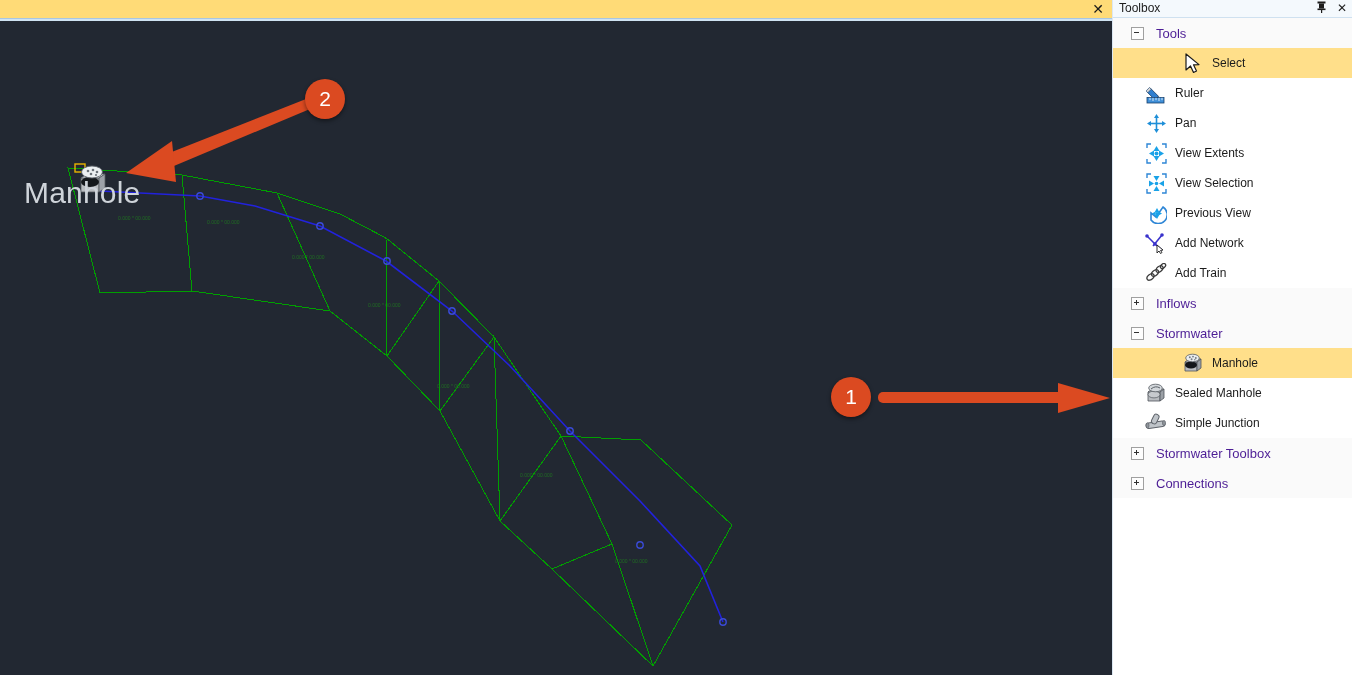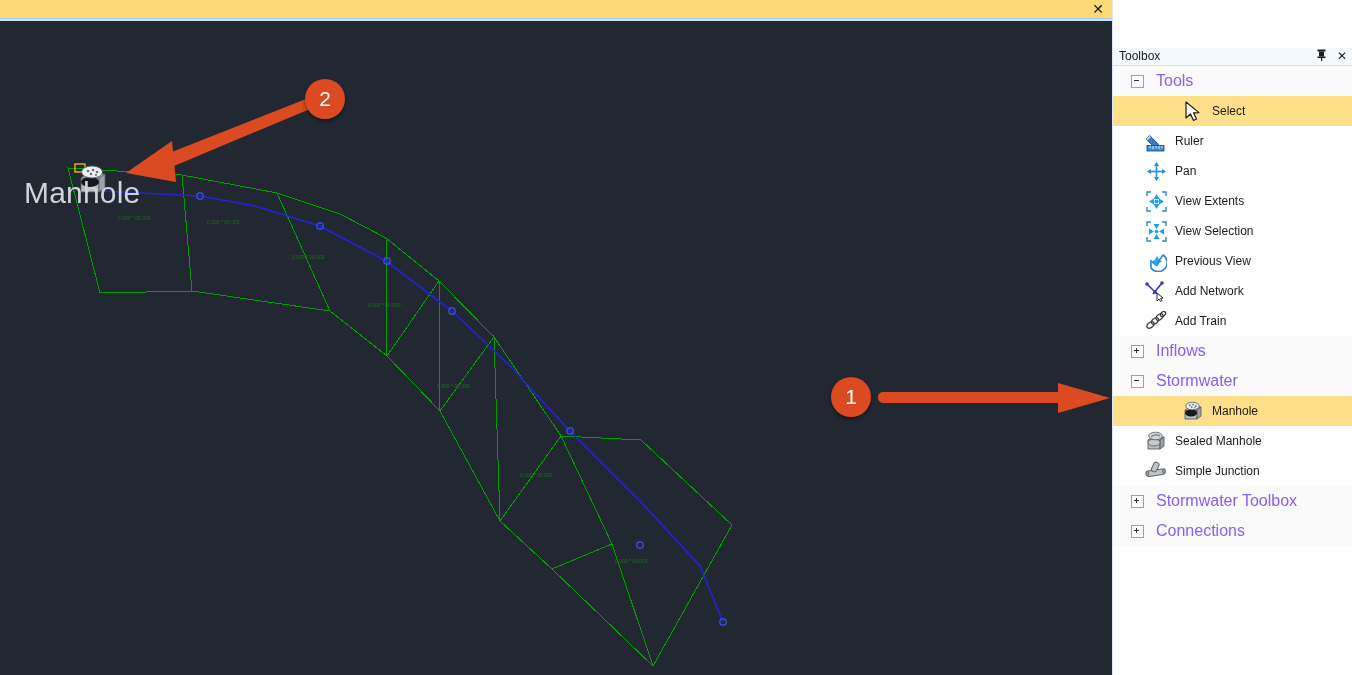--- a/index.html
+++ b/index.html
@@ -98,21 +98,20 @@
     border-left: 1px solid #dbe7f2;
     box-sizing: border-box;
     overflow: hidden;
   }
   #toolbox-header {
     position: relative;
     height: 18px;
     background: #f4f9fd;
     border-bottom: 1px solid #cfe1f0;
     box-sizing: border-box;
-    margin-top: 48px;
   }
   #toolbox-title {
     position: absolute;
     left: 6px; top: 1px;
     font-size: 12px;
     color: #1c1c1c;
     font-family: "Liberation Sans", sans-serif;
   }
   #toolbox-pin {
     position: absolute;
@@ -165,22 +164,22 @@
   }
   .group-row .exp.plus::after {
     content: "";
     position: absolute;
     left: 4px; top: 2px;
     width: 1px; height: 5px;
     background: #303030;
   }
   .group-row .glabel {
     margin-left: 12px;
-    font-size: 16px;
-    color: #8b5cf6;
+    font-size: 13px;
+    color: #4c1d95;
     font-family: "Liberation Sans", sans-serif;
   }
 
   .tool-row {
     position: relative;
     height: 30px;
     display: flex;
     align-items: center;
     cursor: pointer;
     background: transparent;

